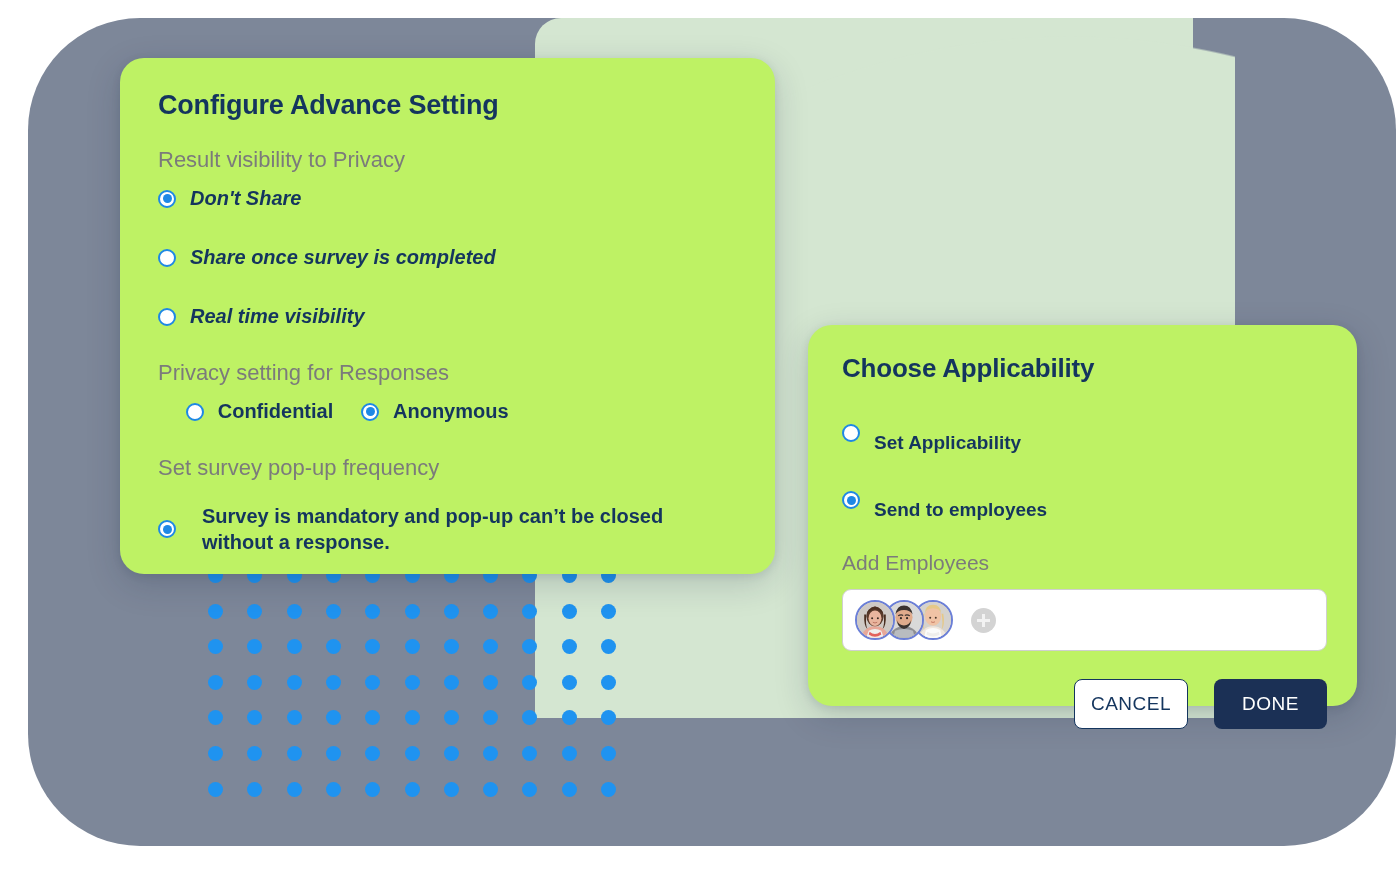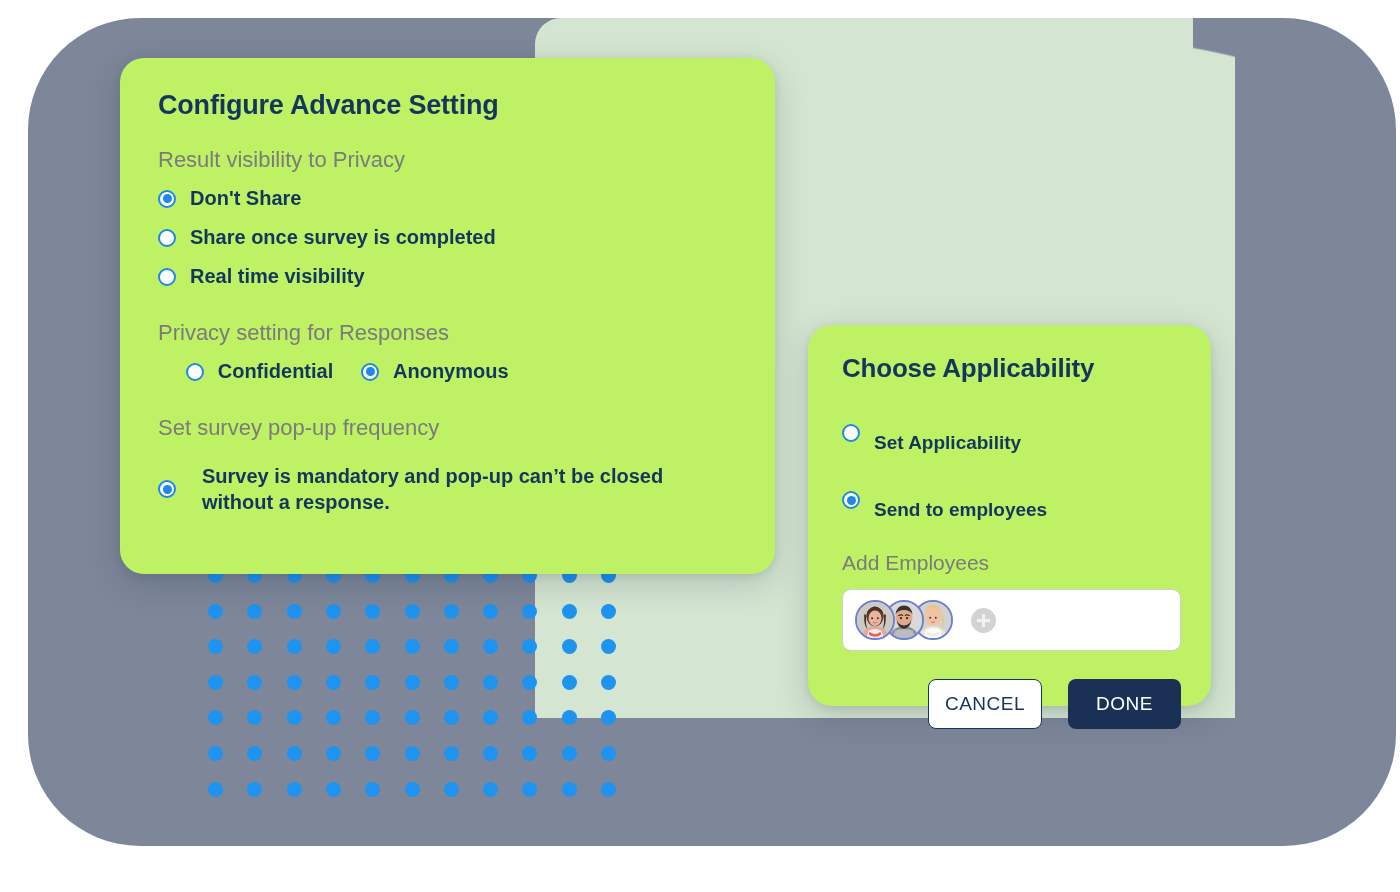--- a/index.html
+++ b/index.html
@@ -57,21 +57,21 @@
     border-radius:24px;
     box-shadow:0 10px 34px rgba(20,35,60,.18), 0 2px 8px rgba(20,35,60,.10);
   }
   .card-advance{
     left:120px;top:58px;
     width:655px;height:516px;
     padding:0;
   }
   .card-applicability{
     left:808px;top:325px;
-    width:403px;height:381px;
+    width:549px;height:381px;
   }
 
   
   .card-title{
     font-size:27px;
     font-weight:bold;
     color:#14355e;
     letter-spacing:-0.2px;
   }
   .card-title-2{
@@ -119,21 +119,21 @@
   .opt-row{
     display:flex;
     align-items:center;
     gap:14px;
   }
 
   
   .c1-inner{position:absolute;left:38px;top:32px;right:20px;}
   .c1-title{margin:0 0 26px 0;}
   .c1-sec1{margin:0 0 14px 0;}
-  .c1-opts{display:flex;flex-direction:column;gap:16px;margin-bottom:32px;}
+  .c1-opts{display:flex;flex-direction:column;gap:36px;margin-bottom:32px;font-style:italic;}
   .c1-sec2{margin:0 0 14px 0;}
   .c1-privacy{display:flex;align-items:center;gap:0;margin-bottom:32px;}
   .c1-privacy .opt-row:first-child{width:203px;justify-content:center;}
   .c1-sec3{margin:0 0 22px 0;}
   .c1-mand{display:flex;align-items:center;gap:26px;}
   .c1-mand .opt-label{line-height:1.32;max-width:525px;}
 
   
   .c2-inner{position:absolute;left:34px;top:28px;right:30px;}
   .c2-title{margin:0 0 28px 0;}

